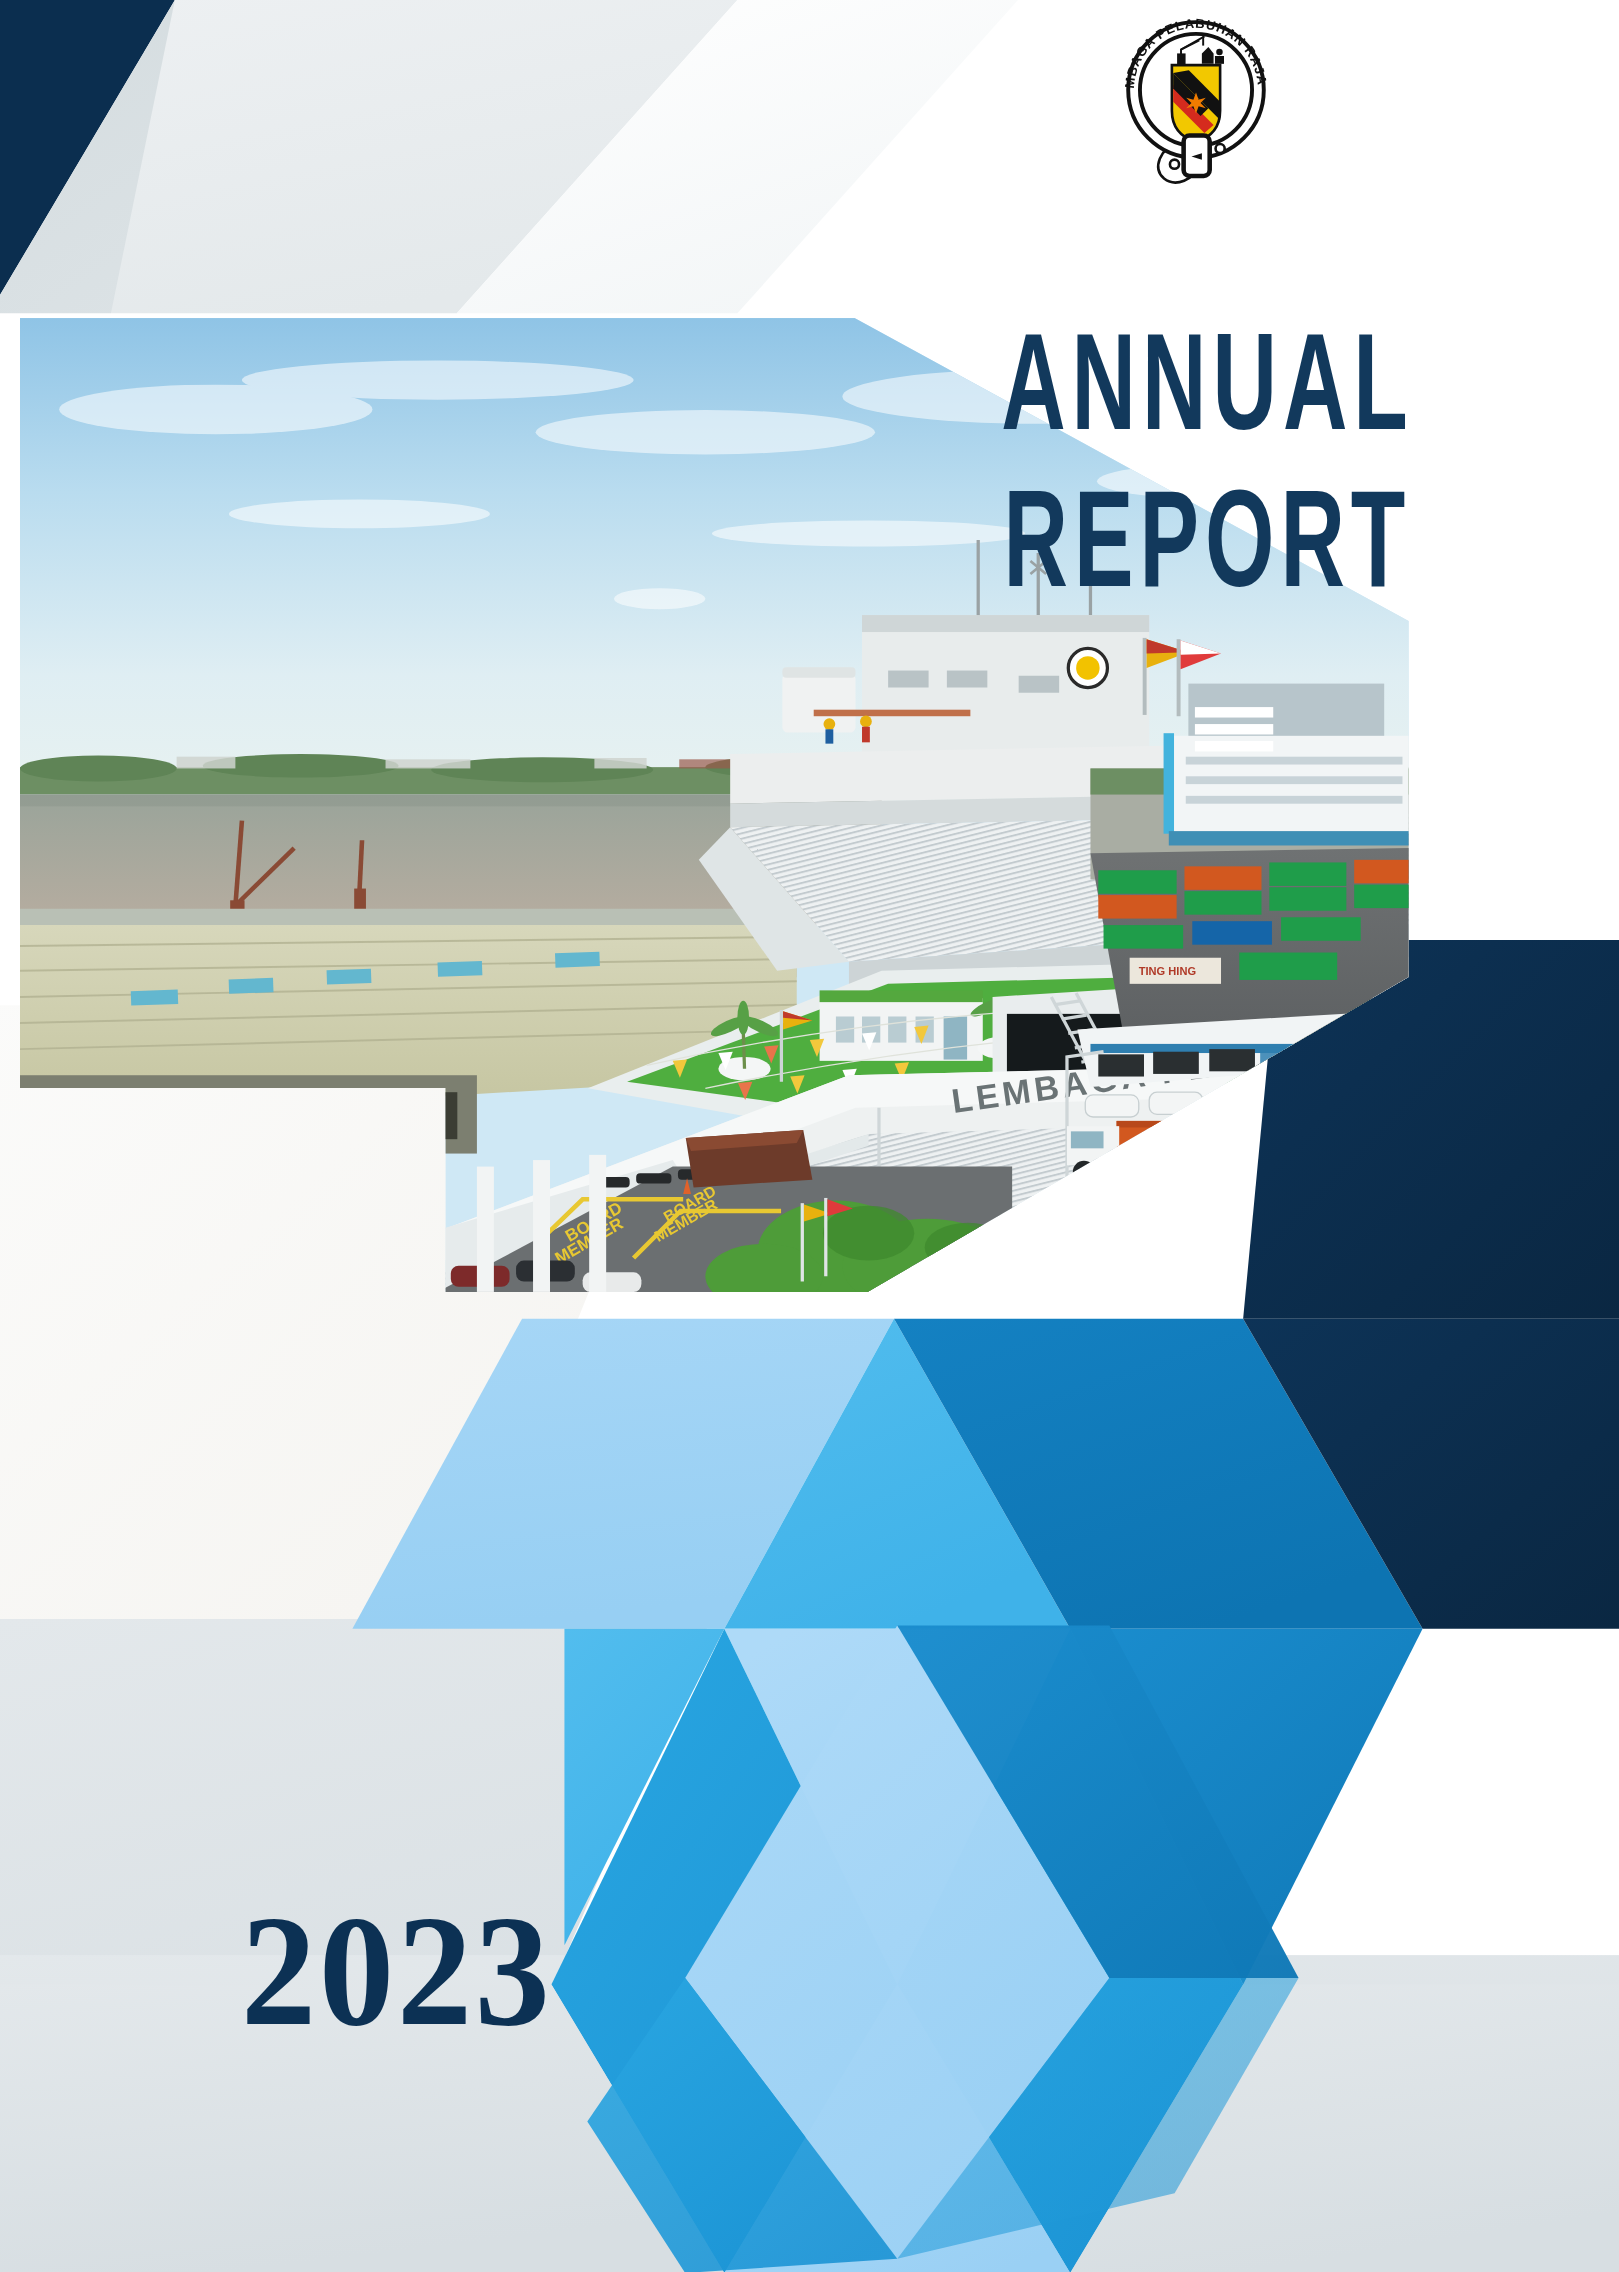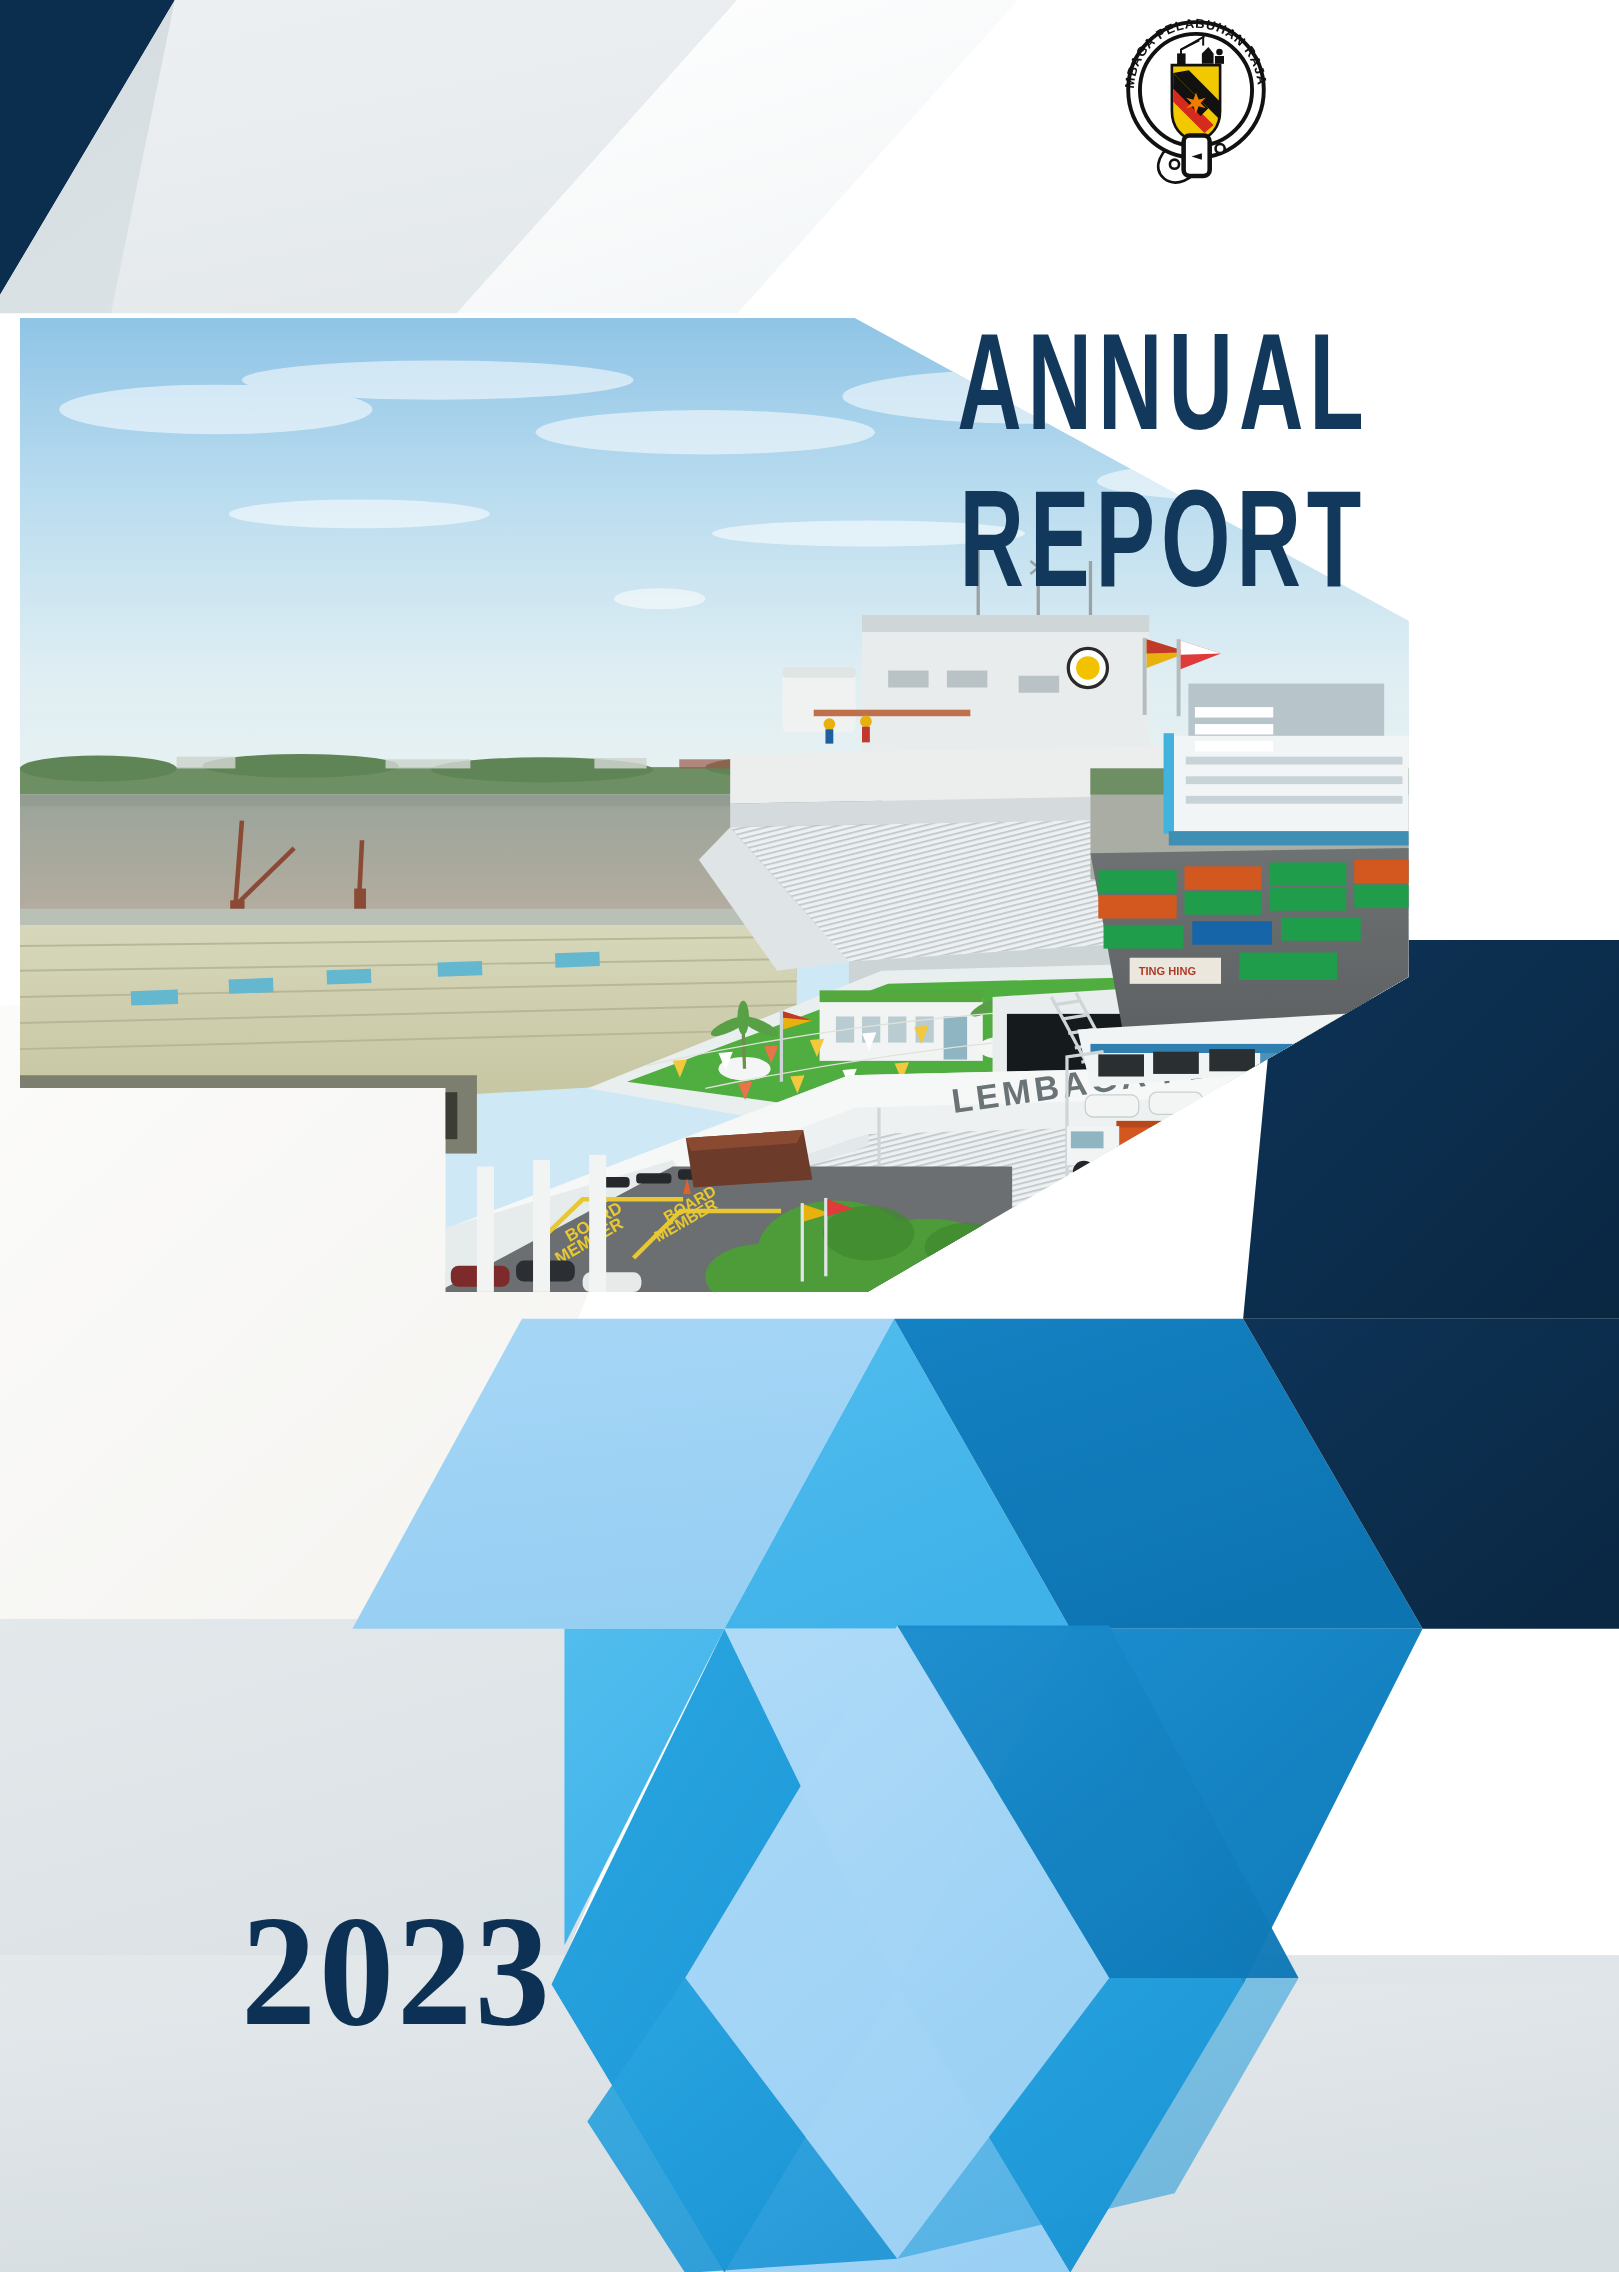--- a/index.html
+++ b/index.html
@@ -37,21 +37,21 @@
   .logo{
     position:absolute;
     left:1121px; top:13px;
     width:150px; height:176px;
   }
   .logo svg{ display:block; width:100%; height:100%; }
 
   
   .title-block{
     position:absolute;
-    left:798px; top:313px;
+    left:842px; top:313px;
     width:731px;
     text-align:center;
     line-height:1;
   }
   .title-line{
     display:block;
     color:#12395c;
     font-family:"Liberation Sans", sans-serif;
     font-weight:700;
     font-size:97px;

